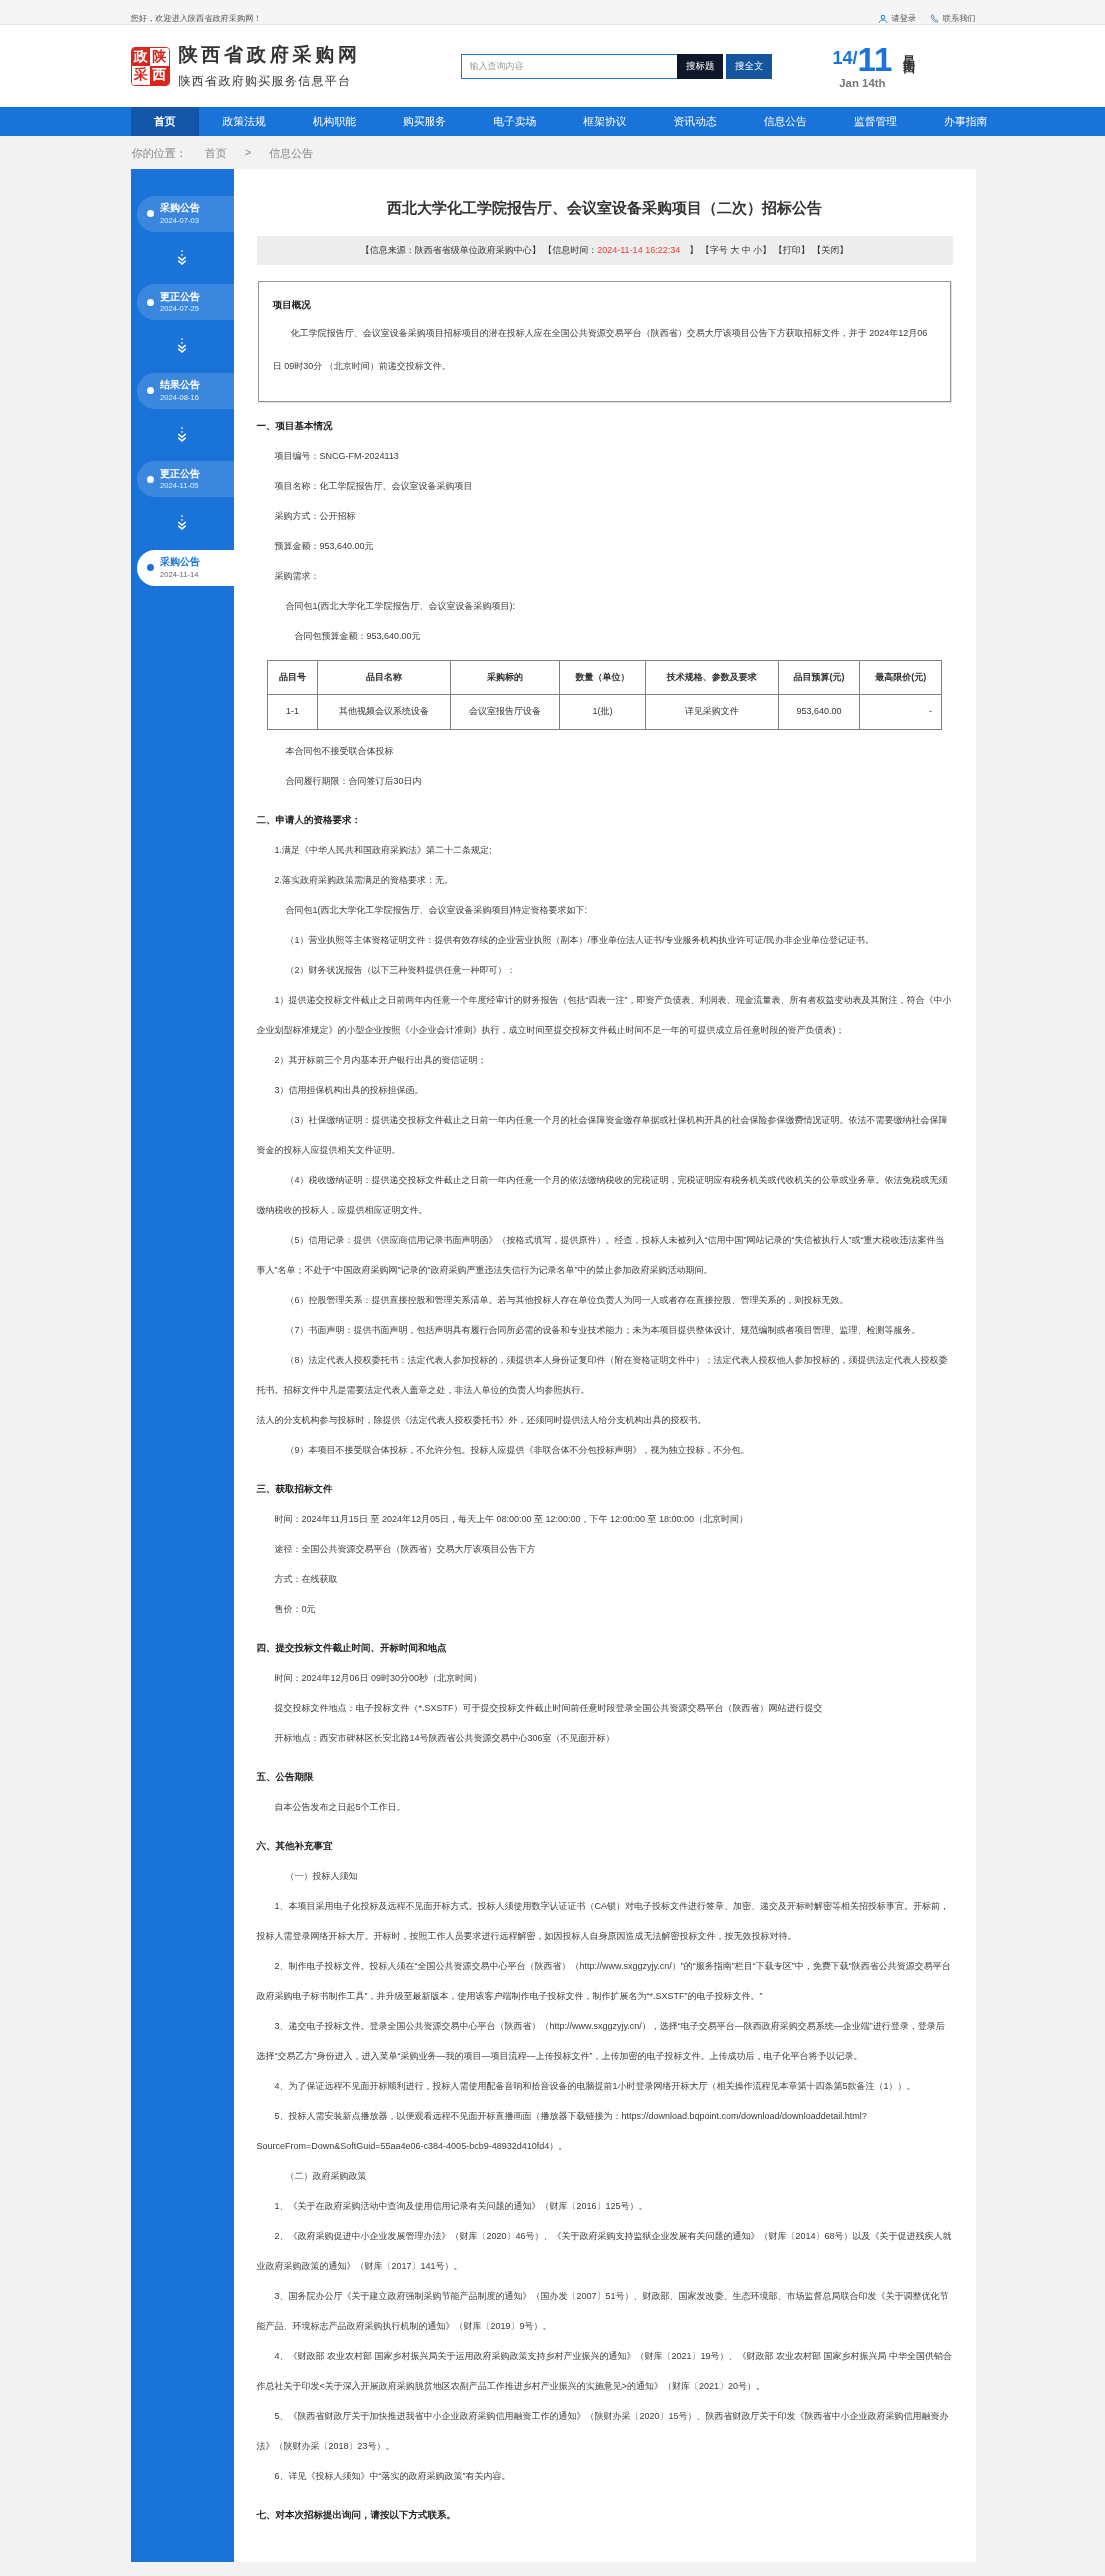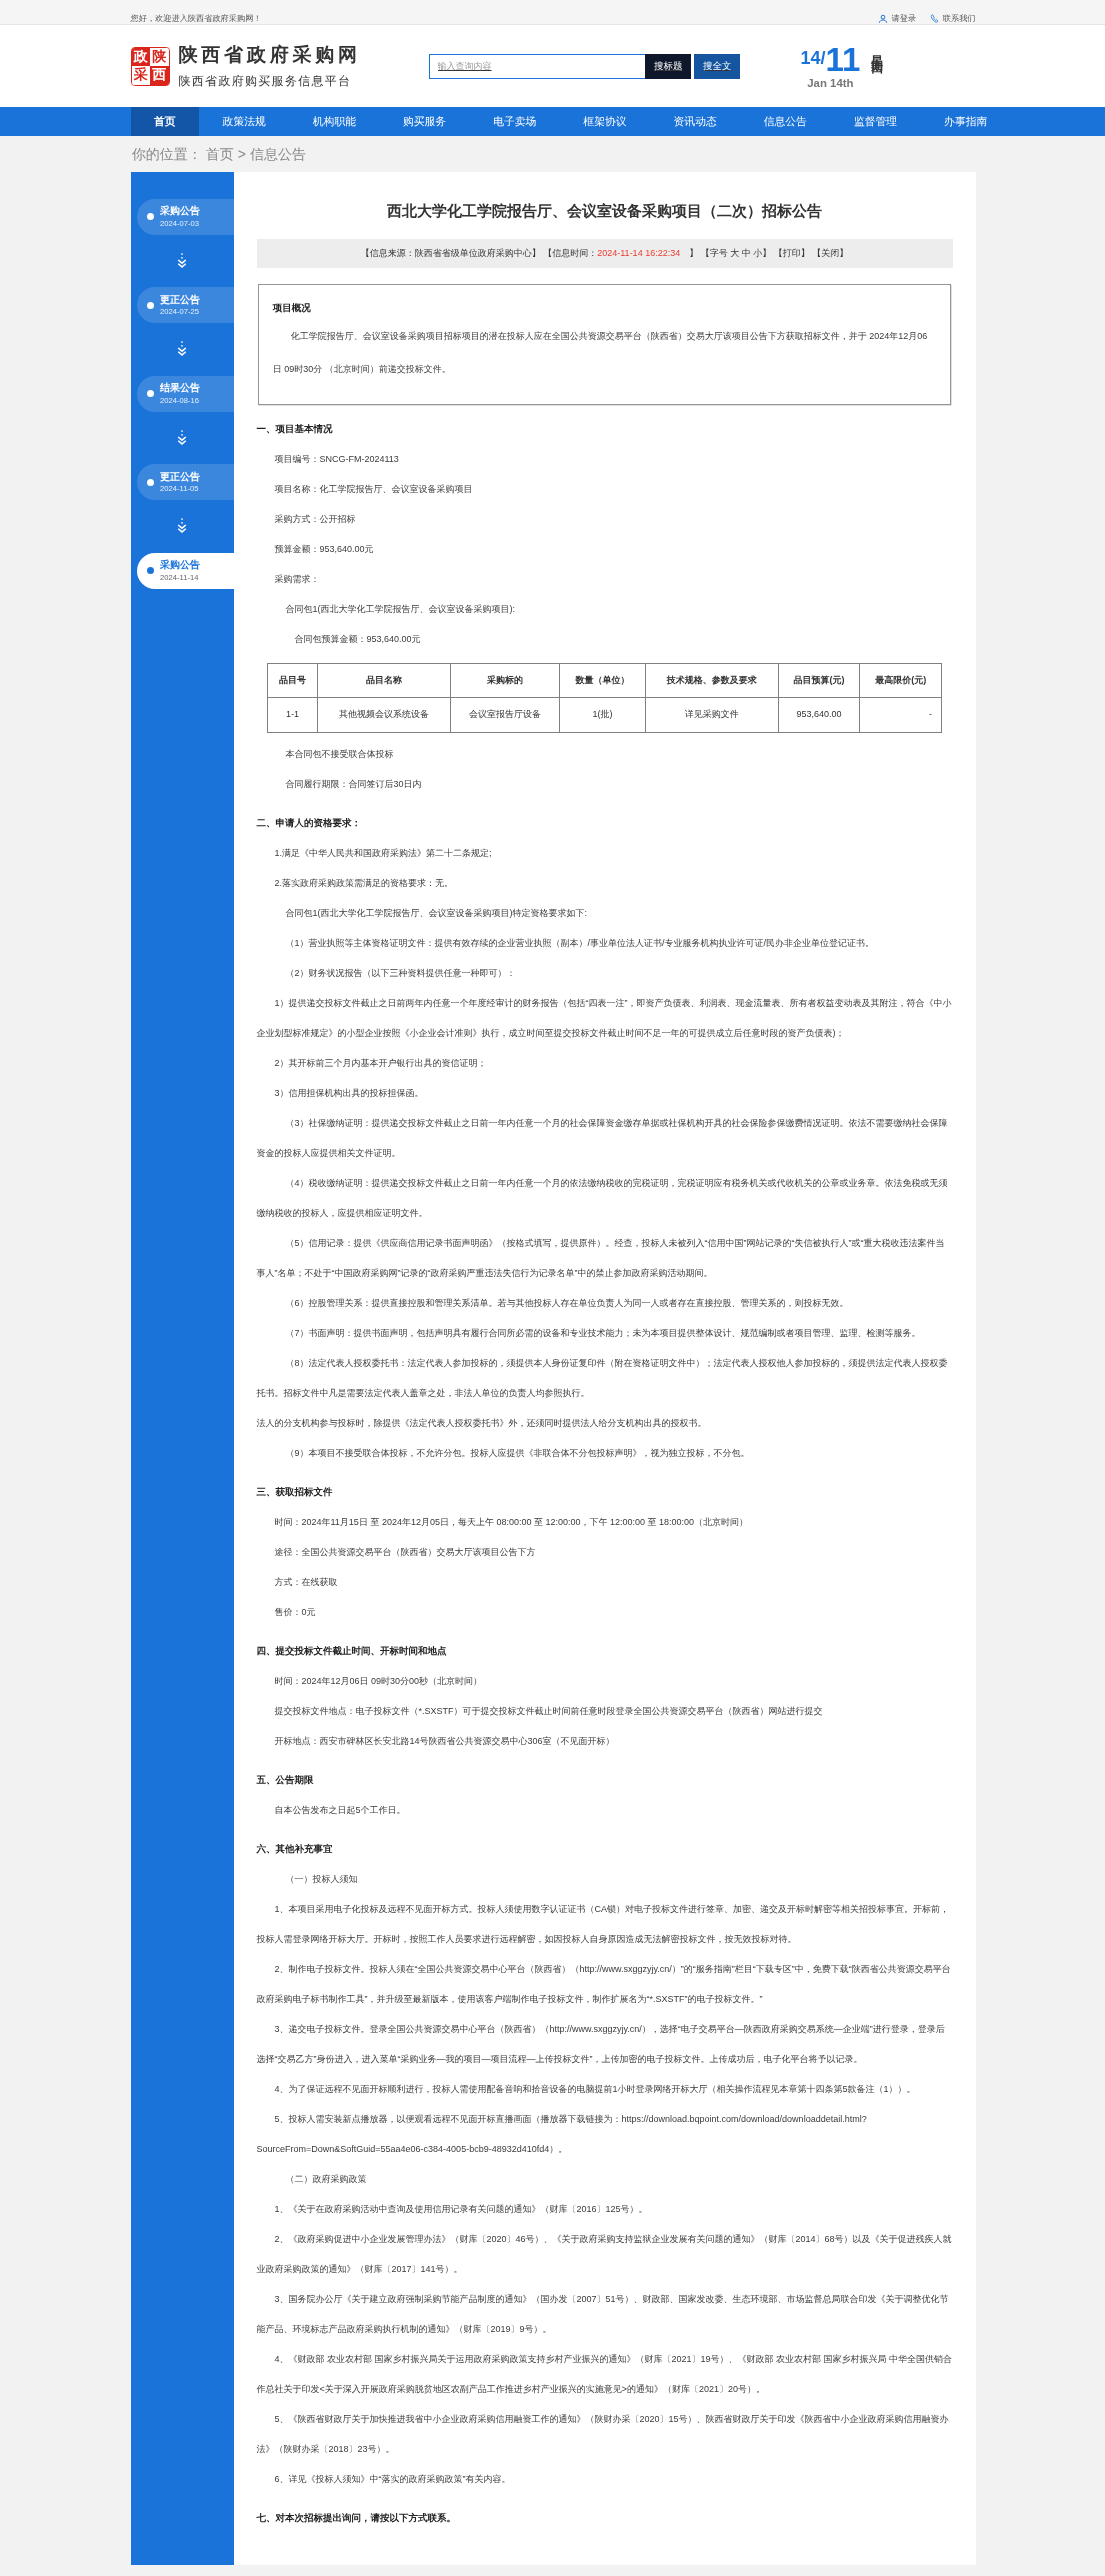--- a/index.html
+++ b/index.html
@@ -13,40 +13,40 @@
   
   .header { background:#fff; }
   .header-inner { width:845px; margin:0 auto; height:82px; display:flex; align-items:center; }
   .logo-box { width:39px; height:39px; border:1.3px solid #d9251c; border-radius:3.8px; overflow:hidden; display:grid; grid-template-columns:1fr 1fr; grid-template-rows:1fr 1fr; flex:0 0 auto; }
   .logo-cell { display:flex; align-items:center; justify-content:center; font-size:14px; font-weight:bold; }
   .logo-cell.red { background:#d9251c; color:#fff; }
   .logo-cell.white { background:#fff; color:#d9251c; }
   .brand-text { margin-left:9px; }
   .brand-title { font-size:19px; font-weight:bold; color:#333; letter-spacing:3.8px; }
   .brand-sub { font-size:12px; color:#333; letter-spacing:1.3px; margin-top:5px; }
-  .search-wrap { margin-left:68px; display:flex; align-items:flex-end;text-decoration:underline; }
+  .search-wrap { margin-left:100px; display:flex; align-items:flex-end; }
   .search-input { width:216px; height:25px; border:1.3px solid #1a73d9; border-right:none; padding:0 7.6px; font-size:9px; color:#333; outline:none; }
   .search-input::placeholder { color:#999; }
   .btn-search { height:25px; padding:0 9px; color:#fff; font-size:9.5px; border:none; cursor:pointer; }
   .btn-title { background:#0f172a; }
   .btn-full { background:#15549f; margin-left:2.5px; }
   .date-widget { margin-left:60px; display:flex; align-items:flex-start; }
   .date-left { text-align:center; }
   .date-top { color:#1a73d9; font-weight:bold; line-height:1; white-space:nowrap; }
   .date-day { font-size:18px; vertical-align:top; position:relative; top:6.3px; }
   .date-month { font-size:33px; }
   .date-en { color:#777; font-weight:bold; font-size:11.4px; margin-top:1.3px; }
   .date-week { writing-mode:vertical-lr; font-size:12px; color:#333; font-weight:bold; margin-left:7.6px; letter-spacing:3.8px; margin-top:2.5px; }
   
   .nav { background:#1a73d9; height:29px; }
   .nav-inner { width:845px; margin:0 auto; display:flex; height:29px; }
   .nav-item { color:#fff; font-size:10.8px; line-height:29px; padding:0 23.5px; cursor:pointer; white-space:nowrap; }
   .nav-item.active { background:#1356a8; font-weight:bold; }
   
-  .crumbbar { width:845px; margin:0 auto; padding:10px 1.3px 7.6px; font-size:14px; color:#888; display:flex; gap:4px; }
+  .crumbbar { width:845px; margin:0 auto; padding:10px 1.3px 7.6px; font-size:11px; color:#888; display:flex; gap:18px; }
   .crumb-link { color:#888; cursor:pointer; }
   
   .main { width:845px; margin:0 auto 37px; display:flex; align-items:stretch; }
   .sidebar { width:103px; flex:0 0 auto; background:#1a73d9; padding-top:27px; }
   .tl-item { display:flex; align-items:center; height:36px; margin-left:6.3px; border-radius:18px 0 0 18px; background:#3b87de; cursor:pointer; }
   .tl-item .dot { width:7px; height:7px; border-radius:50%; background:#fff; margin:0 6.3px 0 10px; flex:0 0 auto; }
   .tl-item .tl-title { font-size:10px; font-weight:bold; color:#fff; line-height:1.2; }
   .tl-item .tl-date { font-size:7.6px; color:#e8f1fb; margin-top:1.3px; }
   .tl-item.active { background:#fff; }
   .tl-item.active .dot { background:#1a73d9; }

